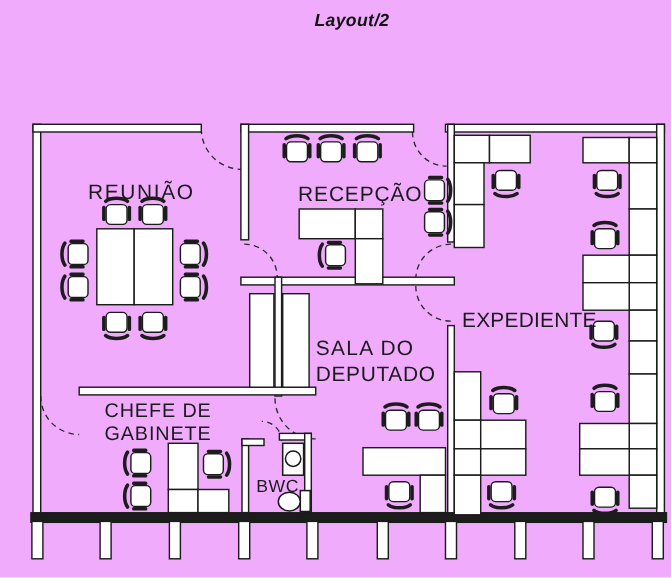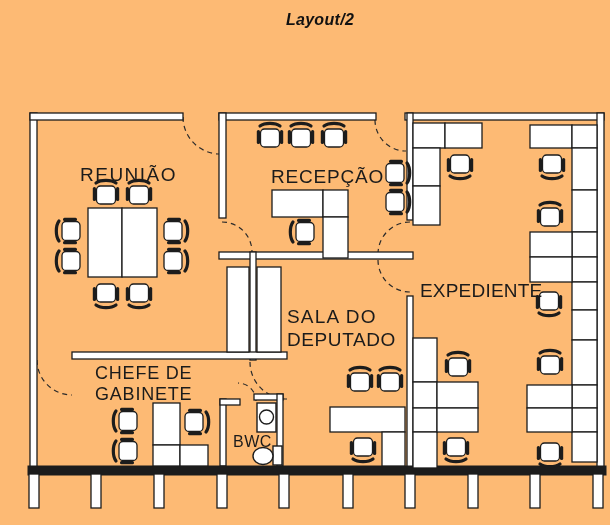--- a/index.html
+++ b/index.html
@@ -1,16 +1,16 @@
 <!DOCTYPE html>
 <html><head>
 <meta charset="utf-8">
 <style>
   html,body{margin:0;padding:0;background:#fff;}
-  #stage{position:relative;width:610px;height:525px;background:#fdba74;overflow:hidden;
+  #stage{position:relative;width:610px;height:525px;background:#f0abfc;overflow:hidden;
          font-family:"Liberation Sans",sans-serif;}
   .title{position:absolute;left:0;top:11px;width:640px;text-align:center;
          font-size:16px;font-weight:bold;font-style:italic;color:#111;
          font-family:"Liberation Sans",sans-serif;letter-spacing:0.3px;}
   svg{position:absolute;left:0;top:0;}
   .wall{fill:#ffffff;stroke:#1c1c1c;stroke-width:1.3;}
   .wall-solid{fill:#1c1c1c;stroke:#1c1c1c;stroke-width:1;}
   .door{fill:none;stroke:#2a2a2a;stroke-width:1.2;stroke-dasharray:5 4;}
   .furn{fill:#ffffff;stroke:#1c1c1c;stroke-width:1.3;}
   .seat{fill:#ffffff;stroke:#1c1c1c;stroke-width:1.3;}

